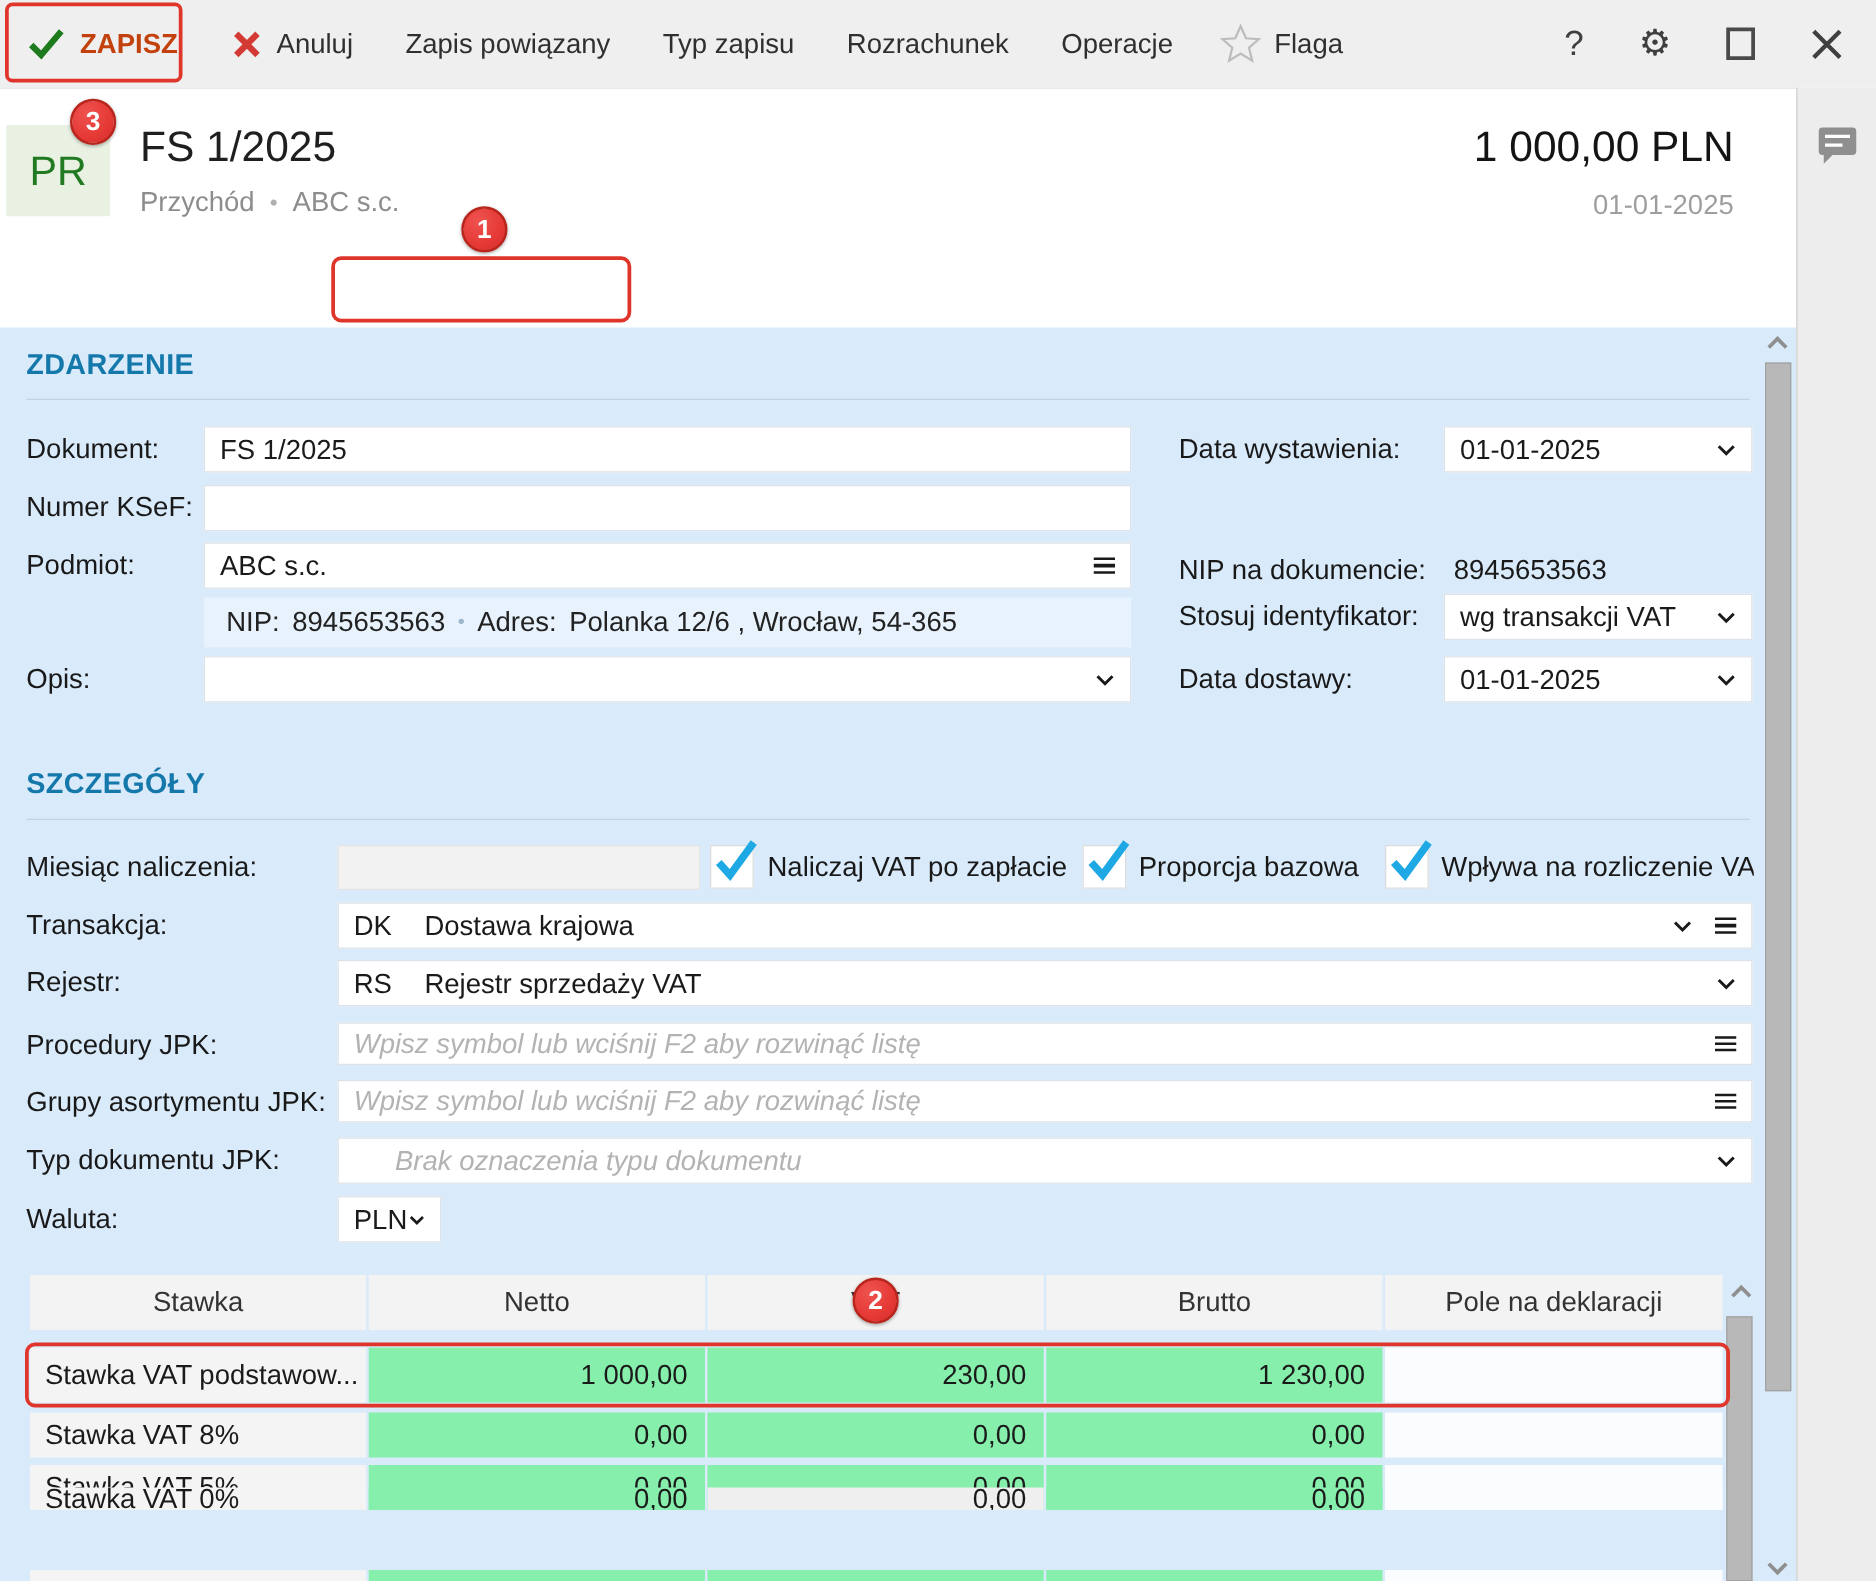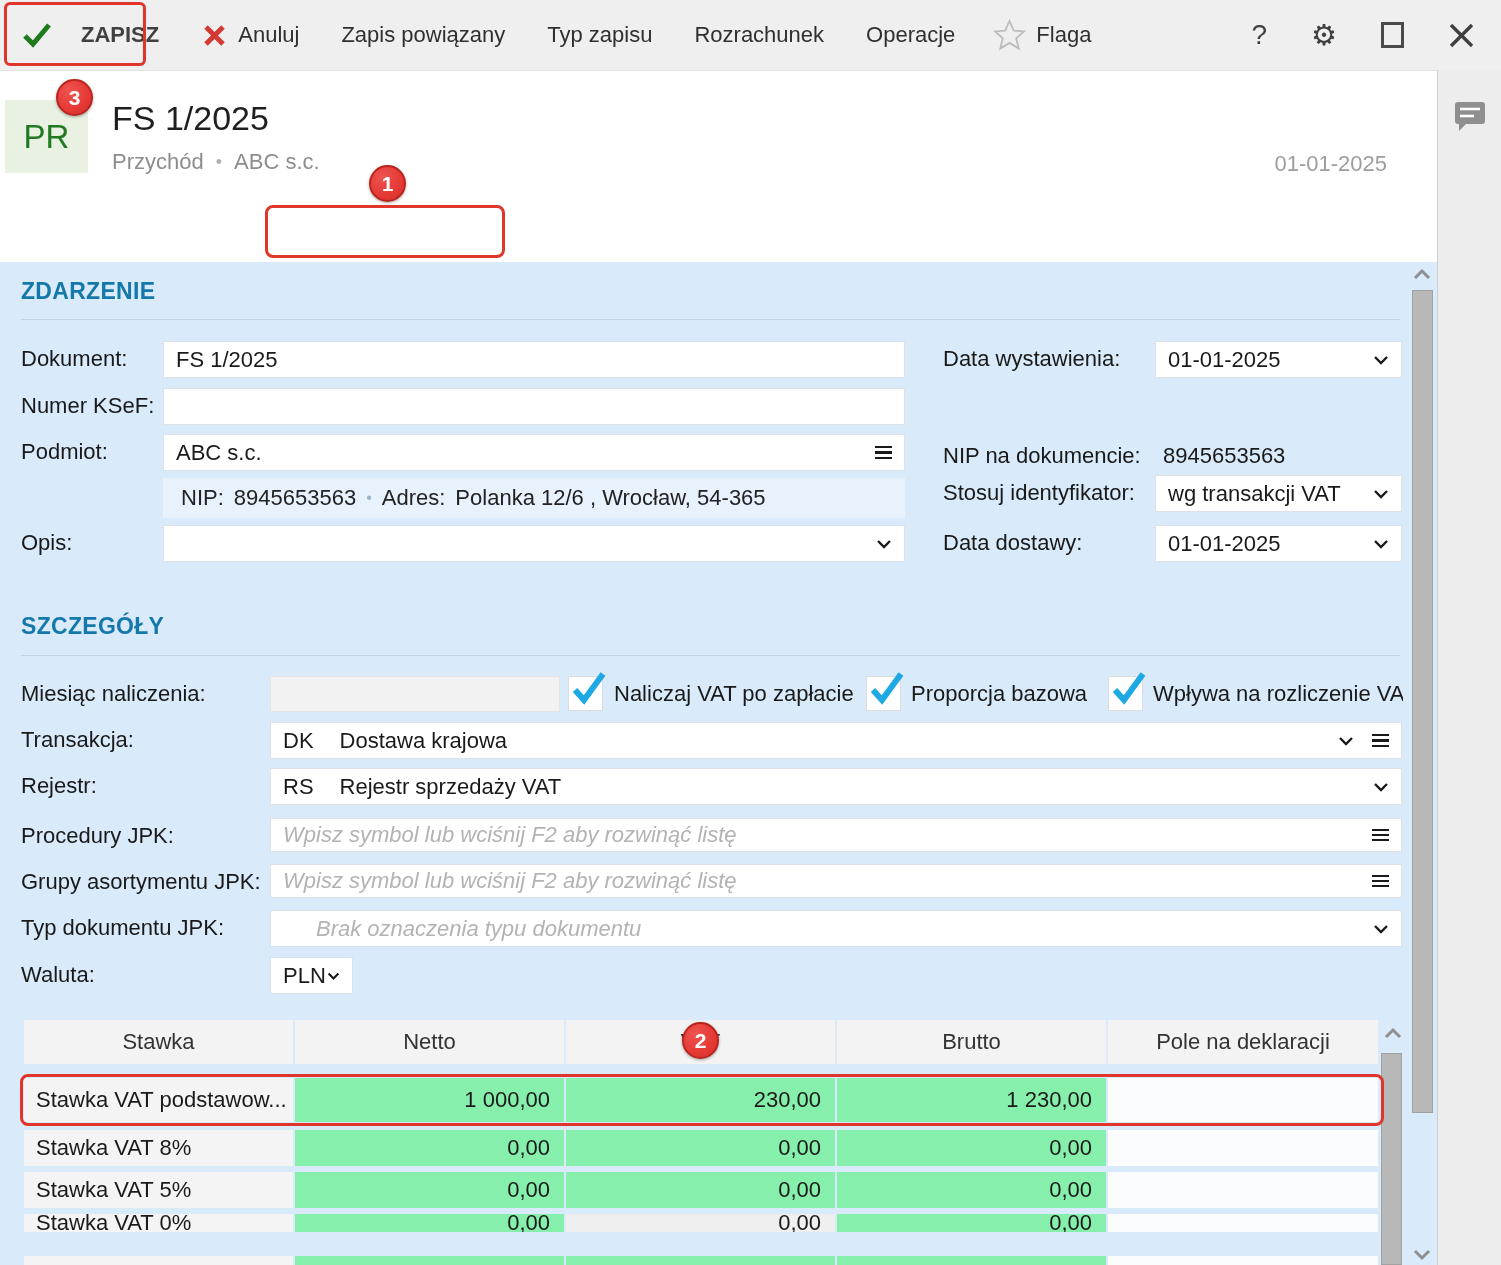--- a/index.html
+++ b/index.html
@@ -5,21 +5,21 @@
   * { margin:0; padding:0; box-sizing:border-box; }
   html,body { width:1501px; height:1265px; overflow:hidden; background:#fff;
               font-family:"Liberation Sans","DejaVu Sans",sans-serif; }
   #app { position:relative; width:1501px; height:1265px; background:#fff; }
 
   
   .toolbar { position:absolute; left:0; top:0; width:1501px; height:70px;
              background:#efefef; display:flex; align-items:center; }
   .tb-item { display:flex; align-items:center; font-size:22px; color:#2f2f2f;
              white-space:nowrap; cursor:default; }
-  .tb-save { margin-left:22px; gap:29px; color:#404040; font-weight:700; }
+  .tb-save { margin-left:22px; gap:12px; color:#c2410c; font-weight:700; }
   .tb-cancel { margin-left:44px; gap:12px; }
   .tb-menu { margin-left:42px; }
   .tb-flag { margin-left:38px; gap:10px; color:#2f2f2f; }
   .tb-right { margin-left:auto; margin-right:26px; display:flex; align-items:center; gap:44px; }
   .tb-help { font-size:28px; color:#3f3f3f; }
   .tb-gear { font-size:29px; color:#3f3f3f; line-height:1; }
   .tb-max { width:23px; height:26px; border:3px solid #4a4a4a; }
 
   
   .header { position:absolute; left:0; top:70px; width:1437px; height:130px; background:#fff;
@@ -138,20 +138,21 @@
   </div>
 
   <div class="header">
     <div class="pr-badge">PR</div>
     <div class="doc-title">FS 1/2025</div>
     <div class="doc-sub">
       <span>Przychód</span>
       <span class="dot">•</span>
       <span>ABC s.c.</span>
     </div>
+    <div class="doc-amount">1 000,00 PLN</div>
     <div class="doc-date">01-01-2025</div>
   </div>
 
 
   <div class="content">
 
     <div class="sec-head" style="left:21px; top:16px">ZDARZENIE</div>
     <div class="hr" style="left:21px; top:57px; width:1379px"></div>
 
     <div class="lbl" style="left:21px; top:84px">Dokument:</div>
@@ -349,21 +350,21 @@
     </div>
 
     <div class="vat-grid" style="top:910px; height:36px">
       <div class="c c-name">Stawka VAT 5%</div>
       <div class="c c-num">0,00</div>
       <div class="c c-num">0,00</div>
       <div class="c c-num">0,00</div>
       <div class="c c-pole"></div>
     </div>
 
-    <div class="vat-grid" style="top:952px; height:18px">
+    <div class="vat-grid" style="top:928px; height:18px">
       <div class="c c-name">Stawka VAT 0%</div>
       <div class="c c-num">0,00</div>
       <div class="c c-num c-muted">0,00</div>
       <div class="c c-num">0,00</div>
       <div class="c c-pole"></div>
     </div>
 
     <div class="vat-grid" style="top:994px; height:30px">
       <div class="c c-name"></div>
         <div class="c c-num"></div>

